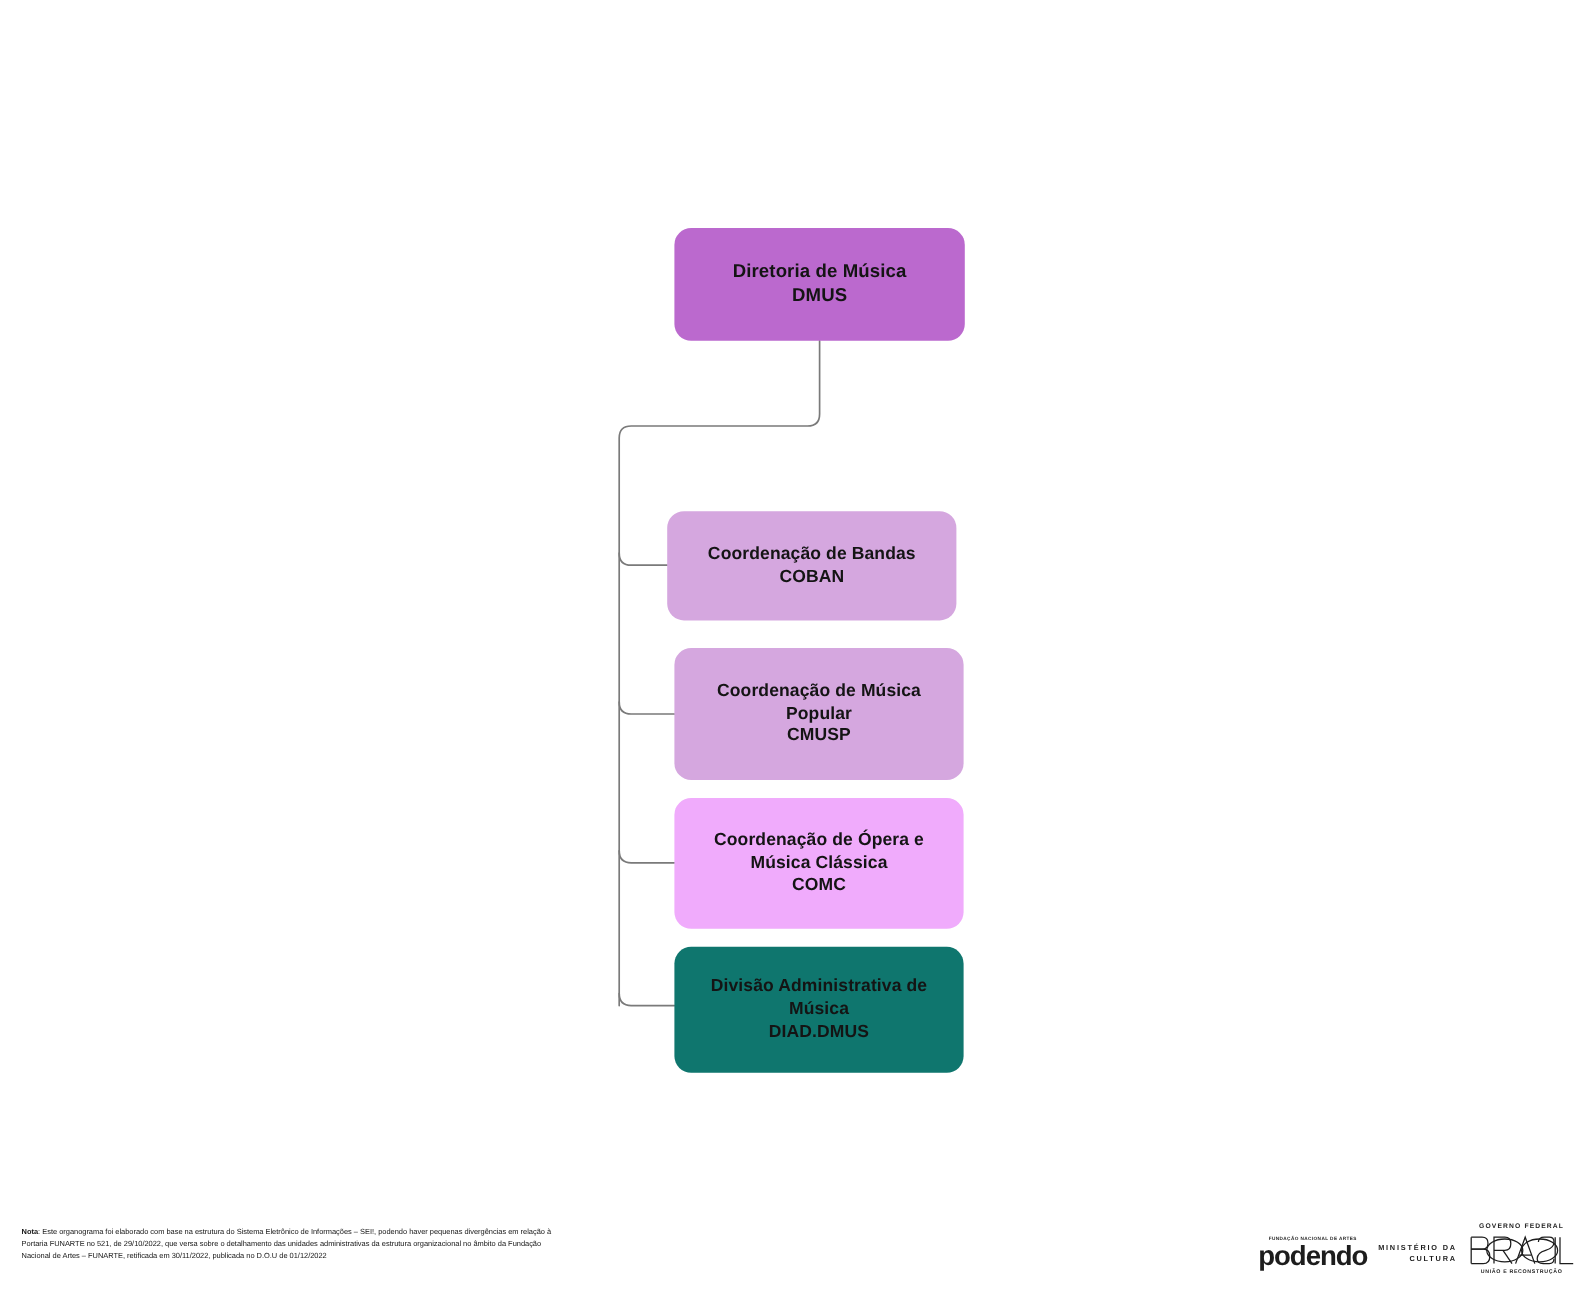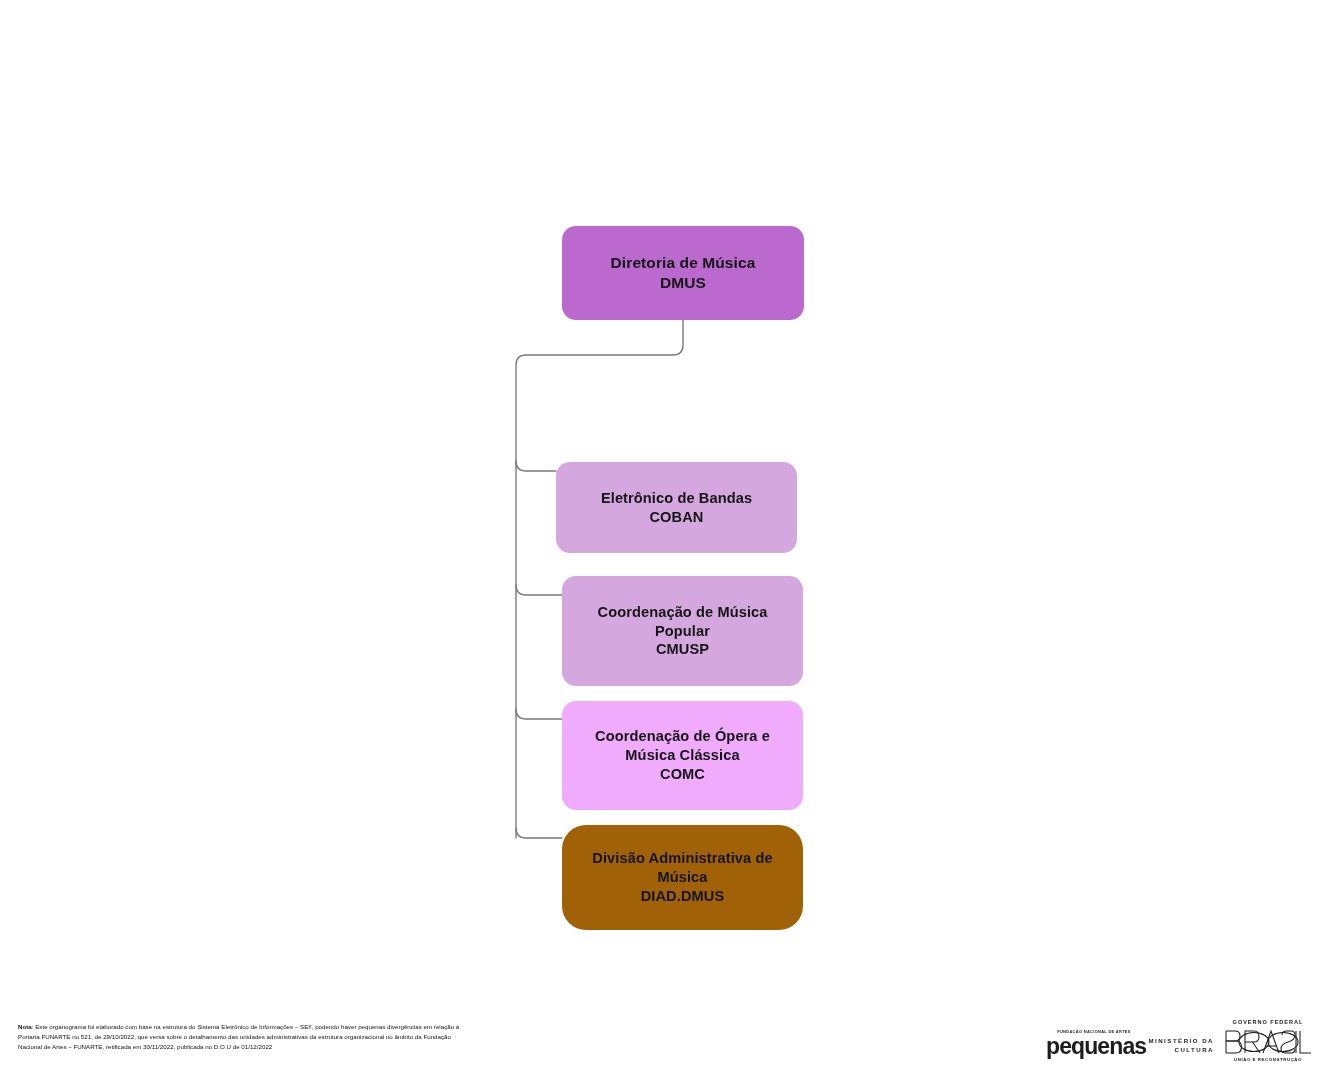--- a/index.html
+++ b/index.html
@@ -41,21 +41,20 @@
     border-radius: 14px;
     display: flex;
     align-items: center;
     justify-content: center;
     text-align: center;
     padding: 4px 10px;
     font-weight: bold;
     line-height: 1.28;
     letter-spacing: 0.1px;
     color: #141414;
-    margin-top: 36px;
   }
   .org-node .node-label {
     display: block;
     white-space: pre-line;
   }
 
   .node-root {
     font-size: 15.5px;
   }
   .node-child {
@@ -168,48 +167,48 @@
       <path d="M516,828 Q516,838 526,838 L562,838"></path>
     </g>
   </svg>
 
   <div class="org-node node-root" style="left:562px; top:190px; width:242px; height:94px; background:#bb69ce;">
     <span class="node-label">Diretoria de Música
 DMUS</span>
   </div>
 
   <div class="org-node node-child" style="left:556px; top:426px; width:241px; height:91px; background:#d5a7df;">
-    <span class="node-label">Eletrônico de Bandas
+    <span class="node-label">Coordenação de Bandas
 COBAN</span>
   </div>
 
   <div class="org-node node-child" style="left:562px; top:540px; width:241px; height:110px; background:#d5a7df;text-align:center;">
     <span class="node-label">Coordenação de Música Popular
 CMUSP</span>
   </div>
 
   <div class="org-node node-child" style="left:562px; top:665px; width:241px; height:109px; background:#f0abfc;">
     <span class="node-label">Coordenação de Ópera e Música Clássica
 COMC</span>
   </div>
 
-  <div class="org-node node-child" style="left:562px; top:789px; width:241px; height:105px; background:#a16207;border-radius:24px;">
+  <div class="org-node node-child" style="left:562px; top:789px; width:241px; height:105px; background:#0f766e;">
     <span class="node-label">Divisão Administrativa de Música
 DIAD.DMUS</span>
   </div>
 
   <div id="footnote">
     <span class="nota-prefix">Nota</span><span>: Este organograma foi elaborado com base na estrutura do Sistema Eletrônico de Informações – SEI!, podendo haver pequenas divergências em relação à Portaria FUNARTE no 521, de 29/10/2022, que versa sobre o detalhamento das unidades administrativas da estrutura organizacional no âmbito da Fundação Nacional de Artes – FUNARTE, retificada em 30/11/2022, publicada no D.O.U de 01/12/2022</span>
   </div>
 
   <div id="logo-bar">
 
     <div class="logo-block" id="logo-funarte">
       <div class="funarte-top">FUNDAÇÃO NACIONAL DE ARTES</div>
-      <div class="funarte-word">pequenas</div>
+      <div class="funarte-word">podendo</div>
     </div>
 
     <div class="logo-block" id="logo-minc">
       <div>MINISTÉRIO DA</div>
       <div>CULTURA</div>
     </div>
 
     <div class="logo-block" id="logo-gov">
       <div class="gov-top">GOVERNO FEDERAL</div>
       <svg class="gov-mark" width="88" height="26" viewBox="0 0 176 52" aria-hidden="true">

